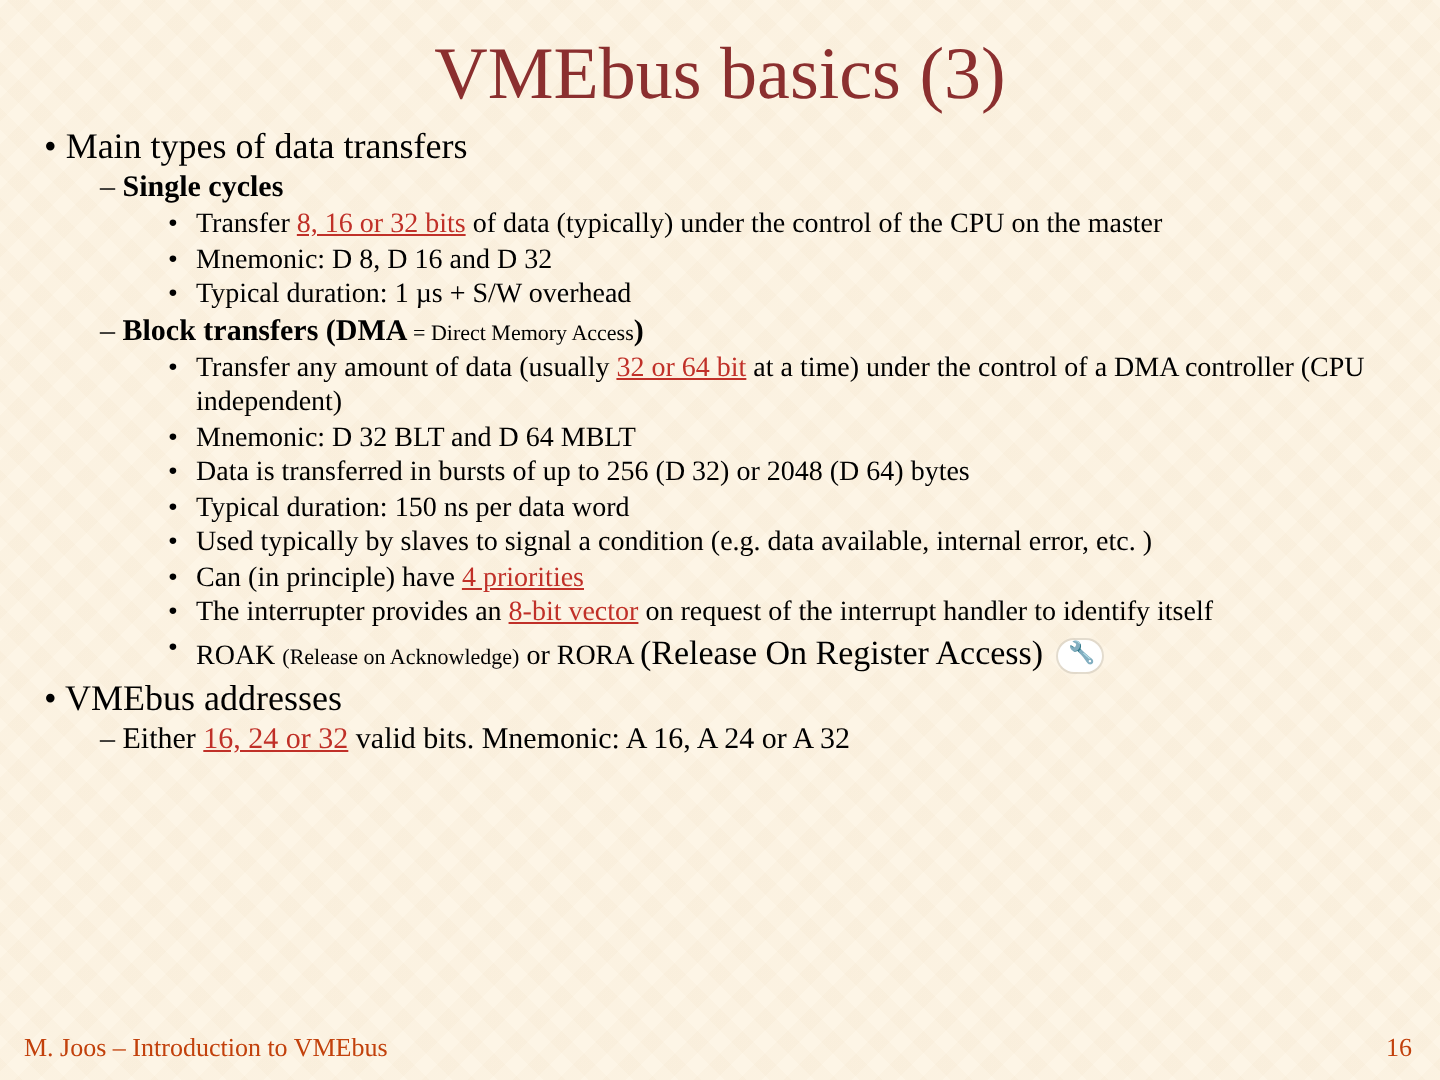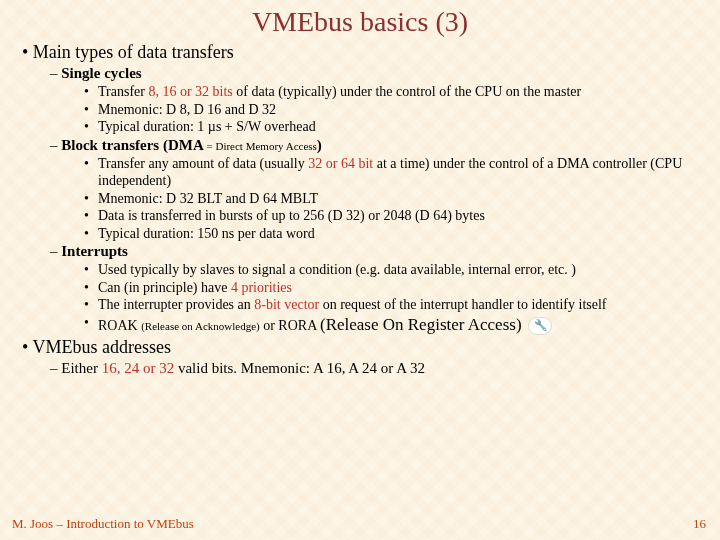--- a/index.html
+++ b/index.html
@@ -12,23 +12,23 @@
       repeating-linear-gradient(45deg, rgba(200,150,80,0.03) 0 8px, transparent 8px 16px),
       repeating-linear-gradient(-45deg, rgba(200,150,80,0.03) 0 8px, transparent 8px 16px);
     font-family: "Times New Roman", Times, serif;
     color: #000;
     position: relative;
     box-sizing: border-box;
     overflow: hidden;
   }
   .title {
     text-align: center;
-    font-size: 28px;
+    font-size: 37px;
     color: #8b2f2f;
-    padding-top: 6px;
+    padding-top: 16px;
     padding-bottom: 2px;
   }
   .content {
     padding-left: 22px;
     padding-right: 7px;
     font-size: 14px;
   }
   .l1 {
     font-size: 18px;
     color: #000;
@@ -48,21 +48,21 @@
     color: #000;
     margin-left: 62px;
     margin-right: 10px;
     line-height: 1.25;
   }
   .l1note {
     font-size: 13px;
     margin-left: 28px;
     color: #000;
   }
-  .red { color: #c03028; }
+  .red { color: #c03028; text-decoration: underline; }
   .bullet-l1::before { content: "• "; }
   .dash-l2::before { content: "– "; font-weight: normal;}
   .dot-l3 { display: flex; }
   .dot-l3 .b { width: 14px; flex-shrink:0; }
   .dot-l3 .t { flex: 1; }
   .footer {
     position: absolute;
     bottom: 8px;
     left: 12px;
     right: 14px;
@@ -133,23 +133,20 @@
     </div>
   <div class="l3 dot-l3">
       <span class="b">•</span>
       <span class="t">Data is transferred in bursts of up to 256 (D 32) or 2048 (D 64) bytes</span>
     </div>
   <div class="l3 dot-l3">
       <span class="b">•</span>
       <span class="t">Typical duration: 150 ns per data word</span>
     </div>
 
-  <div class="l2 dash-l2">
-    <span>Interrupts</span>
-  </div>
   <div class="l3 dot-l3">
       <span class="b">•</span>
       <span class="t">Used typically by slaves to signal a condition (e.g. data available, internal error, etc. )</span>
     </div>
   <div class="l3 dot-l3">
       <span class="b">•</span>
       <span class="t">
     <span>Can (in principle) have </span><span class="red">4 priorities</span><span></span>
   </span>
     </div>

